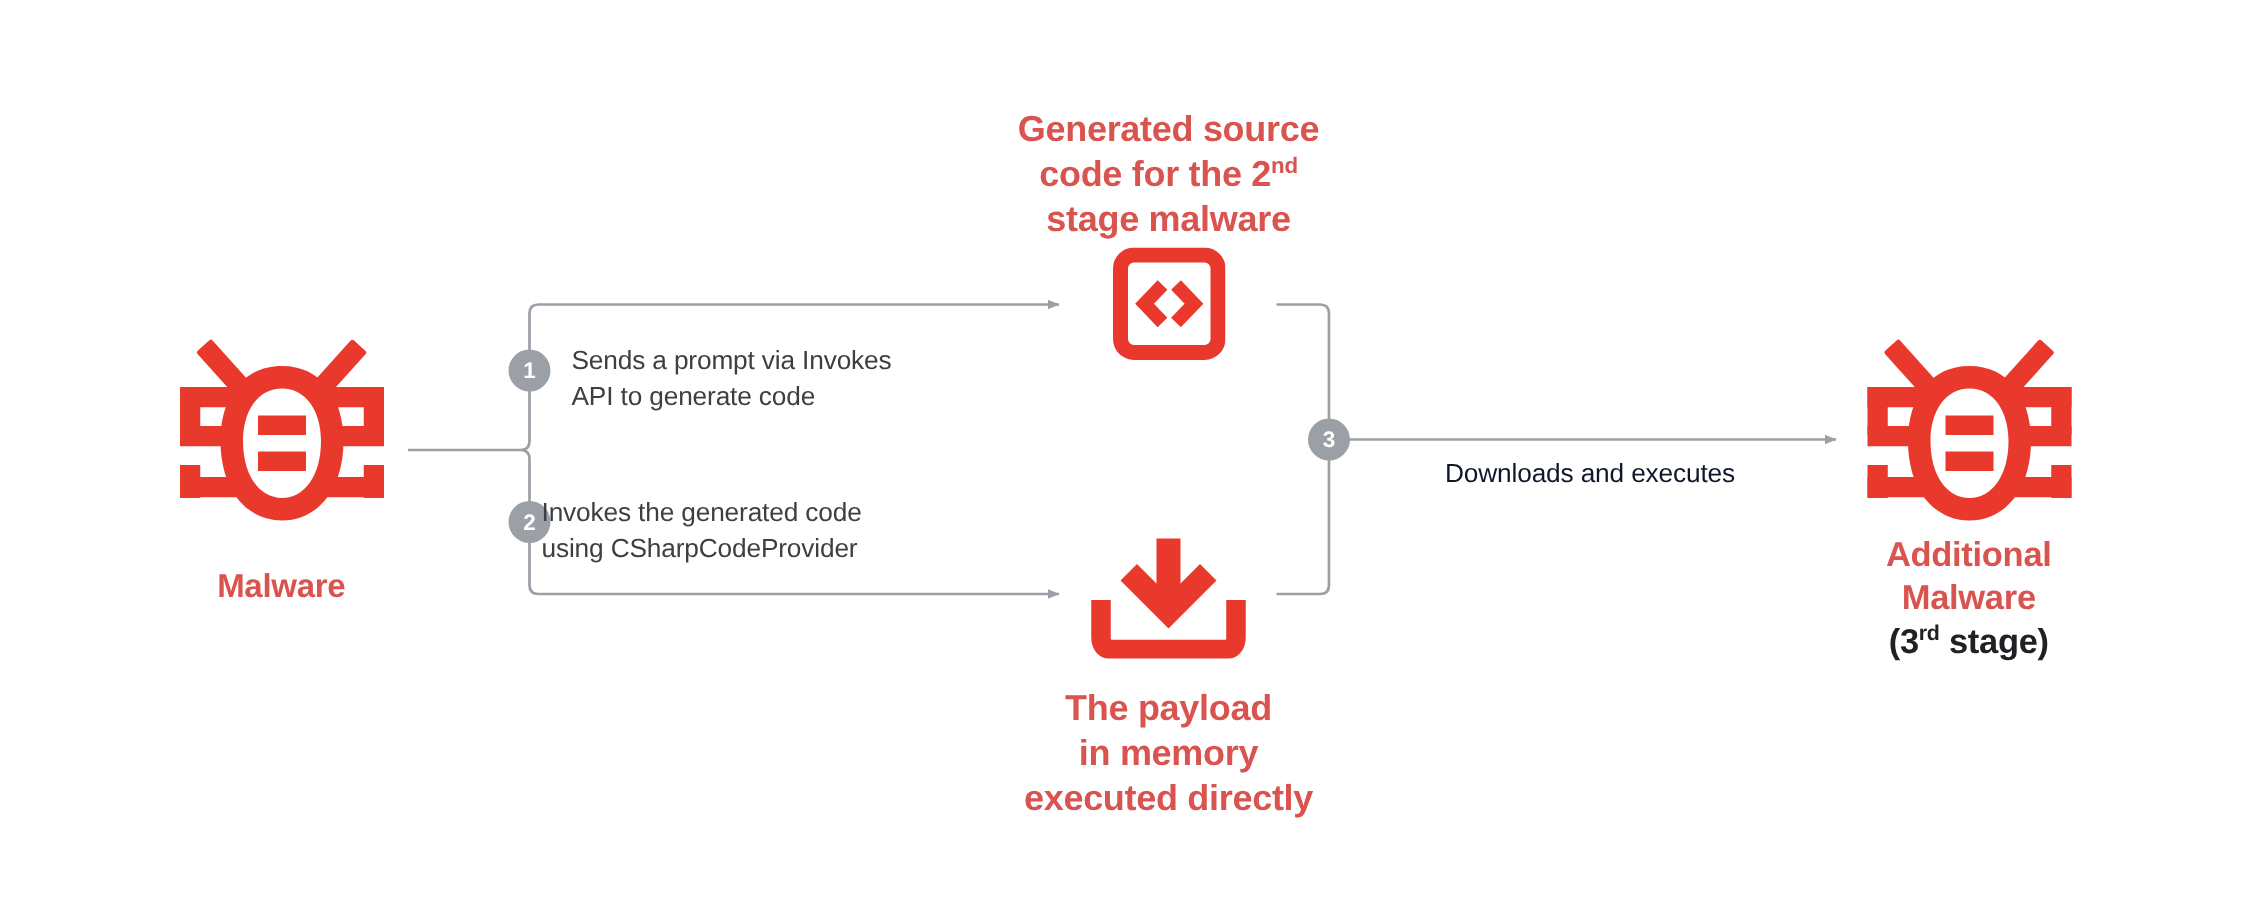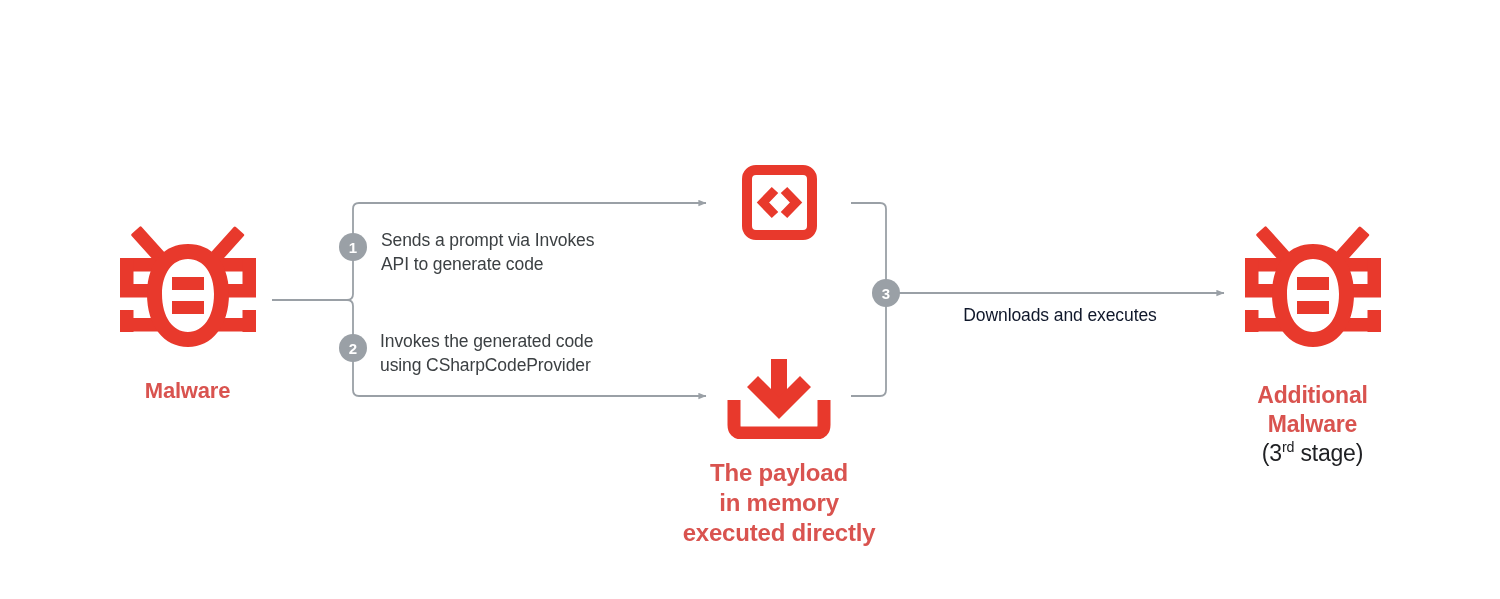--- a/index.html
+++ b/index.html
@@ -38,21 +38,21 @@
     line-height: 1.25;
     letter-spacing: -0.2px;
   }
   .red-label sup {
     font-size: 62%;
     vertical-align: super;
     line-height: 0;
   }
   .dark-sub {
     color: #202124;
-    font-weight: normal;
+    font-weight: bold;
   }
   .dark-sub sup {
     font-size: 62%;
     vertical-align: super;
     line-height: 0;
   }
 
   
   .step-text {
     position: absolute;
@@ -151,23 +151,30 @@
 
   <div class="step-badge" style="left:339px; top:233px;">
     <span>1</span>
   </div>
   <div class="step-text" style="left:381px; top:228px; width:270px;">Sends a prompt via Invokes
 API to generate code</div>
 
   <div class="step-badge" style="left:339px; top:334px;">
     <span>2</span>
   </div>
-  <div class="step-text" style="left:380px; top:329px; width:280px;">Invokes the generated code
+  <div class="step-text" style="left:361px; top:329px; width:280px;">Invokes the generated code
 using CSharpCodeProvider</div>
 
+  <div class="red-label" style="left:639px; top:72px; width:280px; font-size:24px;">
+    <div>Generated source</div>
+    <div>
+      <span>code for the 2</span><sup>nd</sup>
+    </div>
+    <div>stage malware</div>
+  </div>
 
   <svg class="abs" style="left:742px; top:165px; width:75px; height:75px;" viewBox="0 0 75 75" xmlns="http://www.w3.org/2000/svg">
     <rect x="5" y="5" width="65" height="65" rx="9" ry="9" fill="none" stroke="#e8392c" stroke-width="10"></rect>
     <path d="M33,25 L21,37.5 L33,50" fill="none" stroke="#e8392c" stroke-width="9" stroke-linecap="butt" stroke-linejoin="miter"></path>
     <path d="M42,25 L54,37.5 L42,50" fill="none" stroke="#e8392c" stroke-width="9" stroke-linecap="butt" stroke-linejoin="miter"></path>
   </svg>
 
   <svg class="abs" style="left:724px; top:357px; width:110px; height:82px;" viewBox="0 0 110 82" xmlns="http://www.w3.org/2000/svg">
 
     <rect x="47" y="2" width="16" height="46" fill="#e8392c"></rect>
@@ -210,21 +217,21 @@
                M70,41
                C86,41 96,56 96,76
                C96,99 85,114 70,114
                C55,114 44,99 44,76
                C44,56 54,41 70,41 Z"></path>
       <rect x="54" y="59" width="32" height="13"></rect>
       <rect x="54" y="83" width="32" height="13"></rect>
     </g>
   </svg>
 
-  <div class="red-label" style="left:1195px; top:381px; width:235px; font-size:23px;">
+  <div class="red-label" style="left:1195px; top:355px; width:235px; font-size:23px;">
     <div>Additional</div>
     <div>Malware</div>
     <div class="dark-sub">
       <span>(3</span><sup>rd</sup><span> stage)</span>
     </div>
   </div>
 
 </div>
 
 </body></html>

